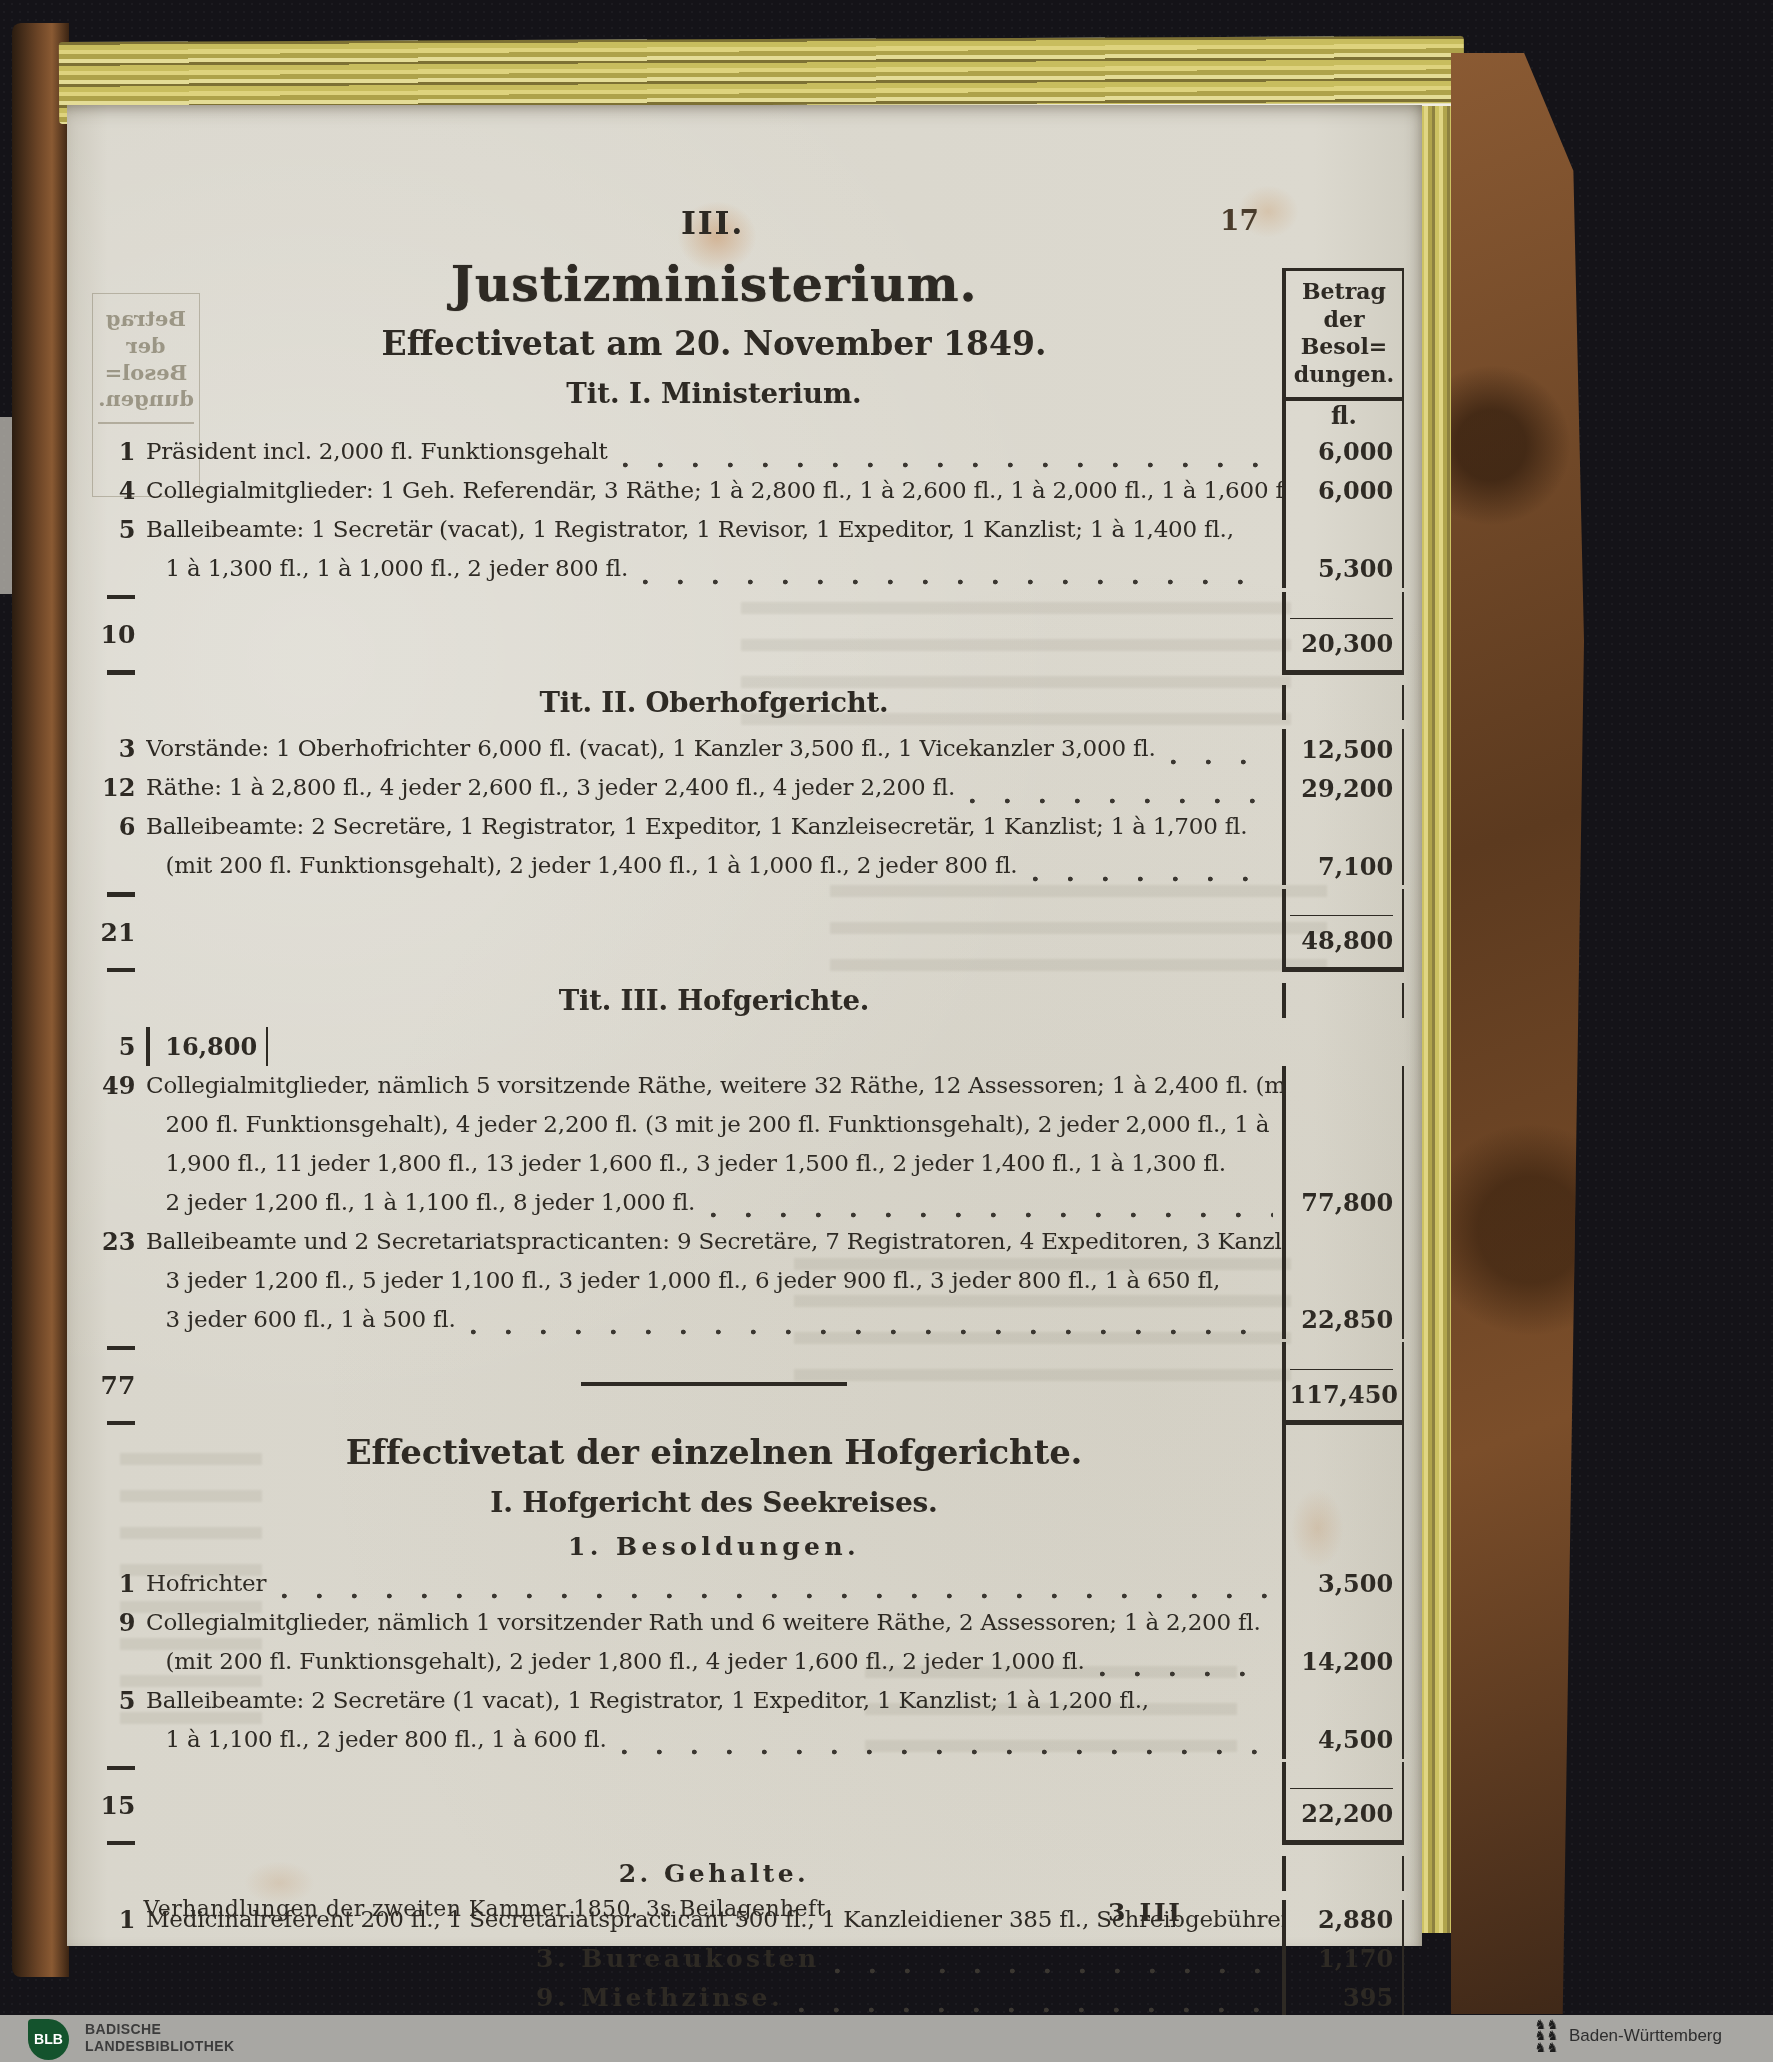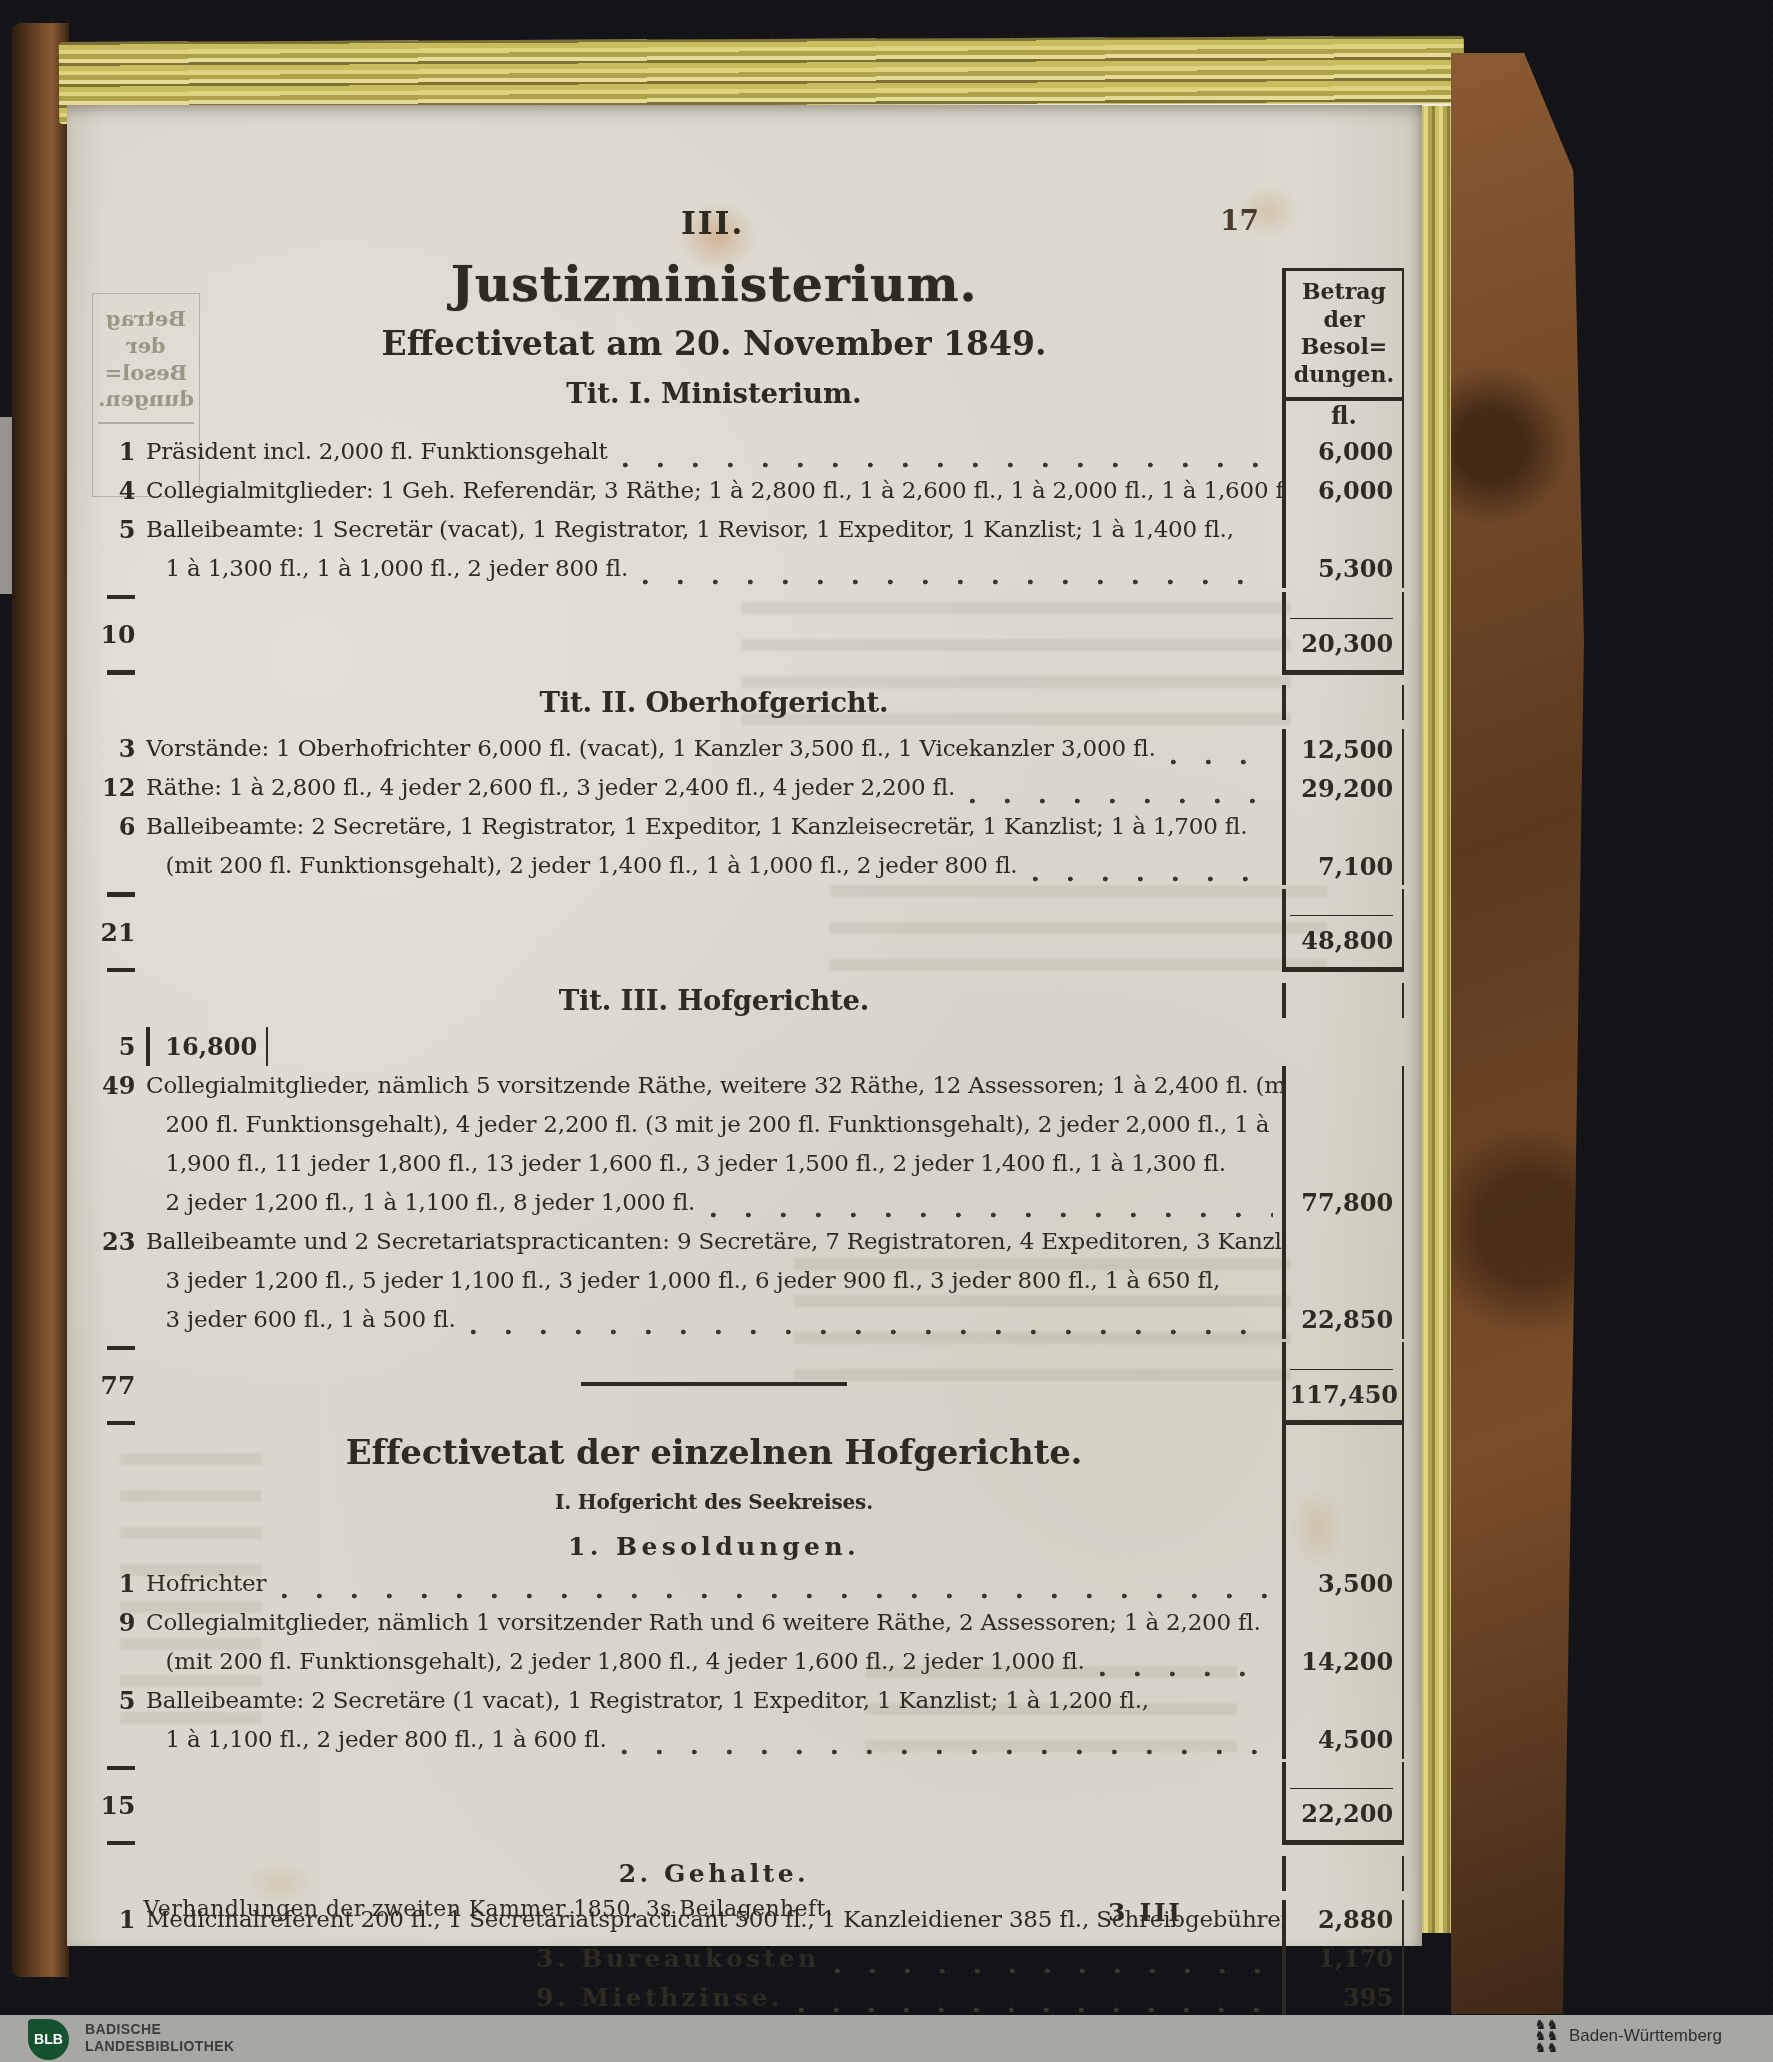--- a/index.html
+++ b/index.html
@@ -72,21 +72,21 @@
   .colhead-box span{display:block;}
   .colhead-unit-wrap{flex:1 1 auto;border-left:4.4px solid #2e2a24;border-right:2.7px solid #2e2a24;box-sizing:border-box;
     display:flex;flex-direction:column;justify-content:flex-end;text-align:center;}
   .colhead-unit{font-size:24px;font-weight:600;padding-bottom:1.8px;}
   
   .rhead .ctext{text-align:center;font-weight:bold;font-size:27.5px;line-height:35px;}
   .rhead{margin:10.6px 0 8.9px;}
   .rhead .camt{justify-content:flex-start;}
   .bigblock{text-align:center;}
   .bb1{font-size:34px;font-weight:bold;line-height:43px;margin-top:5.3px;}
-  .bb2{font-size:20px;font-weight:bold;line-height:39px;margin-top:8.9px;}
+  .bb2{font-size:28px;font-weight:bold;line-height:39px;margin-top:8.9px;}
   .bb3{font-size:25px;font-weight:bold;letter-spacing:4.4px;line-height:35px;margin-top:7px;}
   .spaced{letter-spacing:3.5px;font-weight:bold;}
   .center-item{margin-left:390px;}
   
   .rsum{margin-top:3.5px;}
   .rsum .cnum{line-height:normal;display:flex;flex-direction:column;align-items:flex-end;justify-content:center;gap:21px;padding-top:3.5px;}
   .dash{display:block;width:28px;height:4.4px;background:#2e2a24;}
   .rsum .cnum b{font-size:25px;font-weight:600;}
   .amt-sum{display:block;border-top:1.8px solid #2e2a24;padding-top:7px;margin-top:5.3px;}
   .thickend .camt{border-bottom:5.3px solid #2e2a24;padding-bottom:8.9px;}

